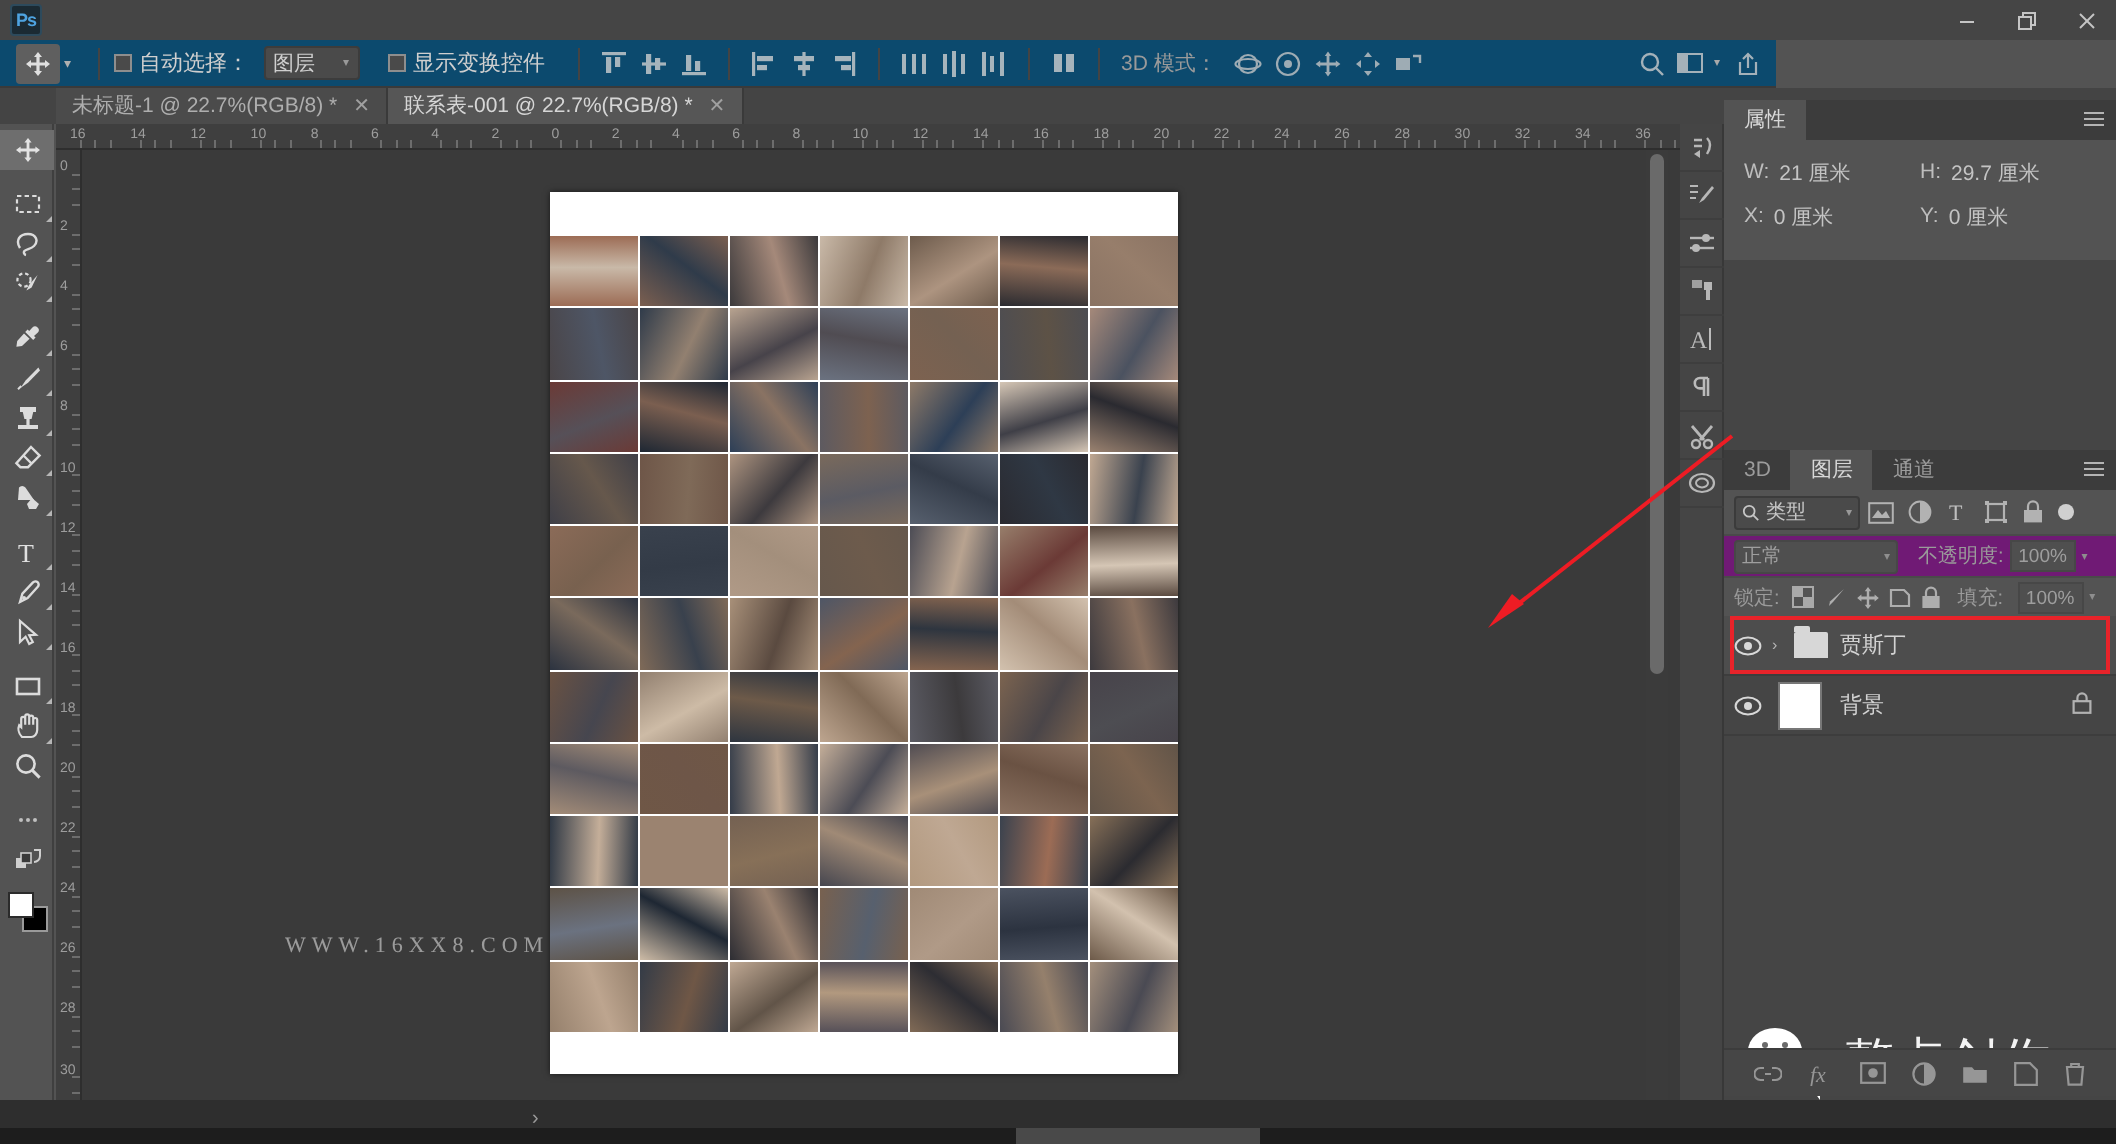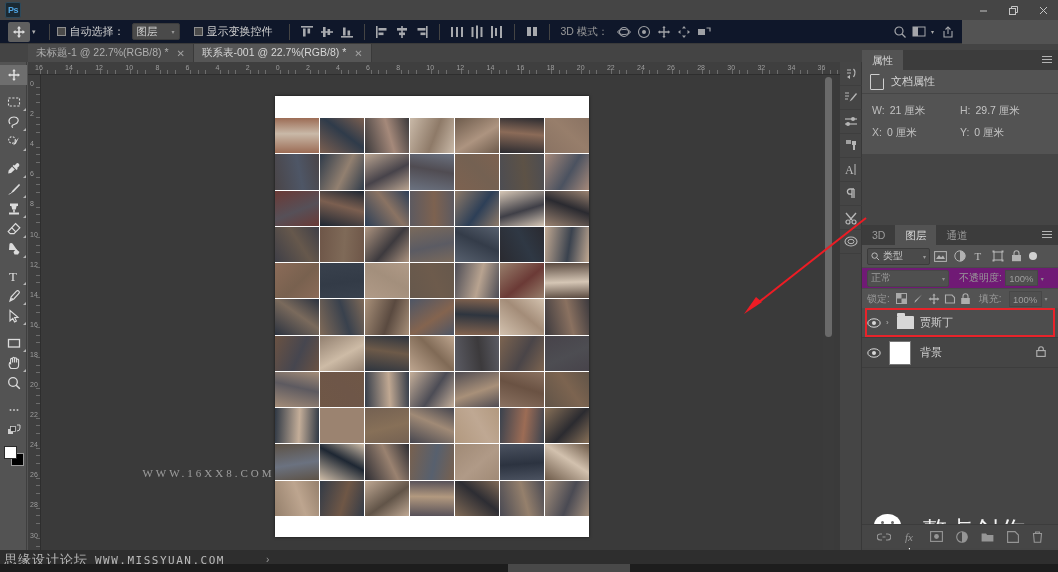--- a/index.html
+++ b/index.html
@@ -29,22 +29,22 @@
     font-size:11.5px; color:#d4d4d4; white-space:nowrap; cursor:default;
   }
   .win-ctrls { position:absolute; right:0; top:0; height:20px; display:flex; }
   .win-btn {
     width:30px; height:20px; display:flex; align-items:center; justify-content:center;
     color:#c5c5c5; font-size:11px;
   }
 
   
   .optionsbar {
-    position:absolute; left:0; top:20px; width:962px; height:24px;
-    background:#0f172a; border-bottom:1px solid #3a3a3a;
+    position:absolute; left:0; top:20px; width:888px; height:24px;
+    background:#0c4a6e; border-bottom:1px solid #3a3a3a;
     display:flex; align-items:center;
   }
   .ob-tool {
     width:22px; height:20px; margin-left:8px;
     display:flex; align-items:center; justify-content:center;
     background:#5f5f5f; border-radius:2px;
   }
   .ob-caret { margin:0 6px 0 2px; font-size:7px; color:#b0b0b0; }
   .ob-sep { width:1px; height:16px; background:#444; margin:0 7px; }
   .ob-check {
@@ -997,24 +997,20 @@
 
     <div class="panel-tabrow">
       <div class="panel-tab active">属性</div>
       <div class="panel-menu">
           <i></i>
           <i></i>
           <i></i>
         </div>
     </div>
     <div class="prop-body">
-      <div class="prop-head">
-        <div class="dicon"></div>
-        <span>文档属性</span>
-      </div>
       <div class="prop-grid">
         <div class="prow">
           <div class="pcell">
             <b>W:</b>
             <span>21 厘米</span>
           </div>
           <div class="pcell">
             <b>H:</b>
             <span>29.7 厘米</span>
           </div>
@@ -1224,23 +1220,19 @@
       </div>
     </div>
   </div>
 
   <svg class="big-arrow" width="130" height="100" viewBox="0 0 130 100">
     <line x1="126" y1="4" x2="14" y2="92" stroke="#ee1c24" stroke-width="2"></line>
     <path d="M4 100 L22 88 L16 83 Z" fill="#ee1c24"></path>
   </svg>
 
   <div class="statusbar">
-    <div class="wm-bottom">
-      <span class="wm-b1">思缘设计论坛</span>
-      <span class="wm-b2">WWW.MISSYUAN.COM</span>
-    </div>
     <span class="sb-chev">›</span>
     <div class="sb-strip">
         <div class="hi"></div>
       </div>
   </div>
 
 </div>
 
 </body></html>

